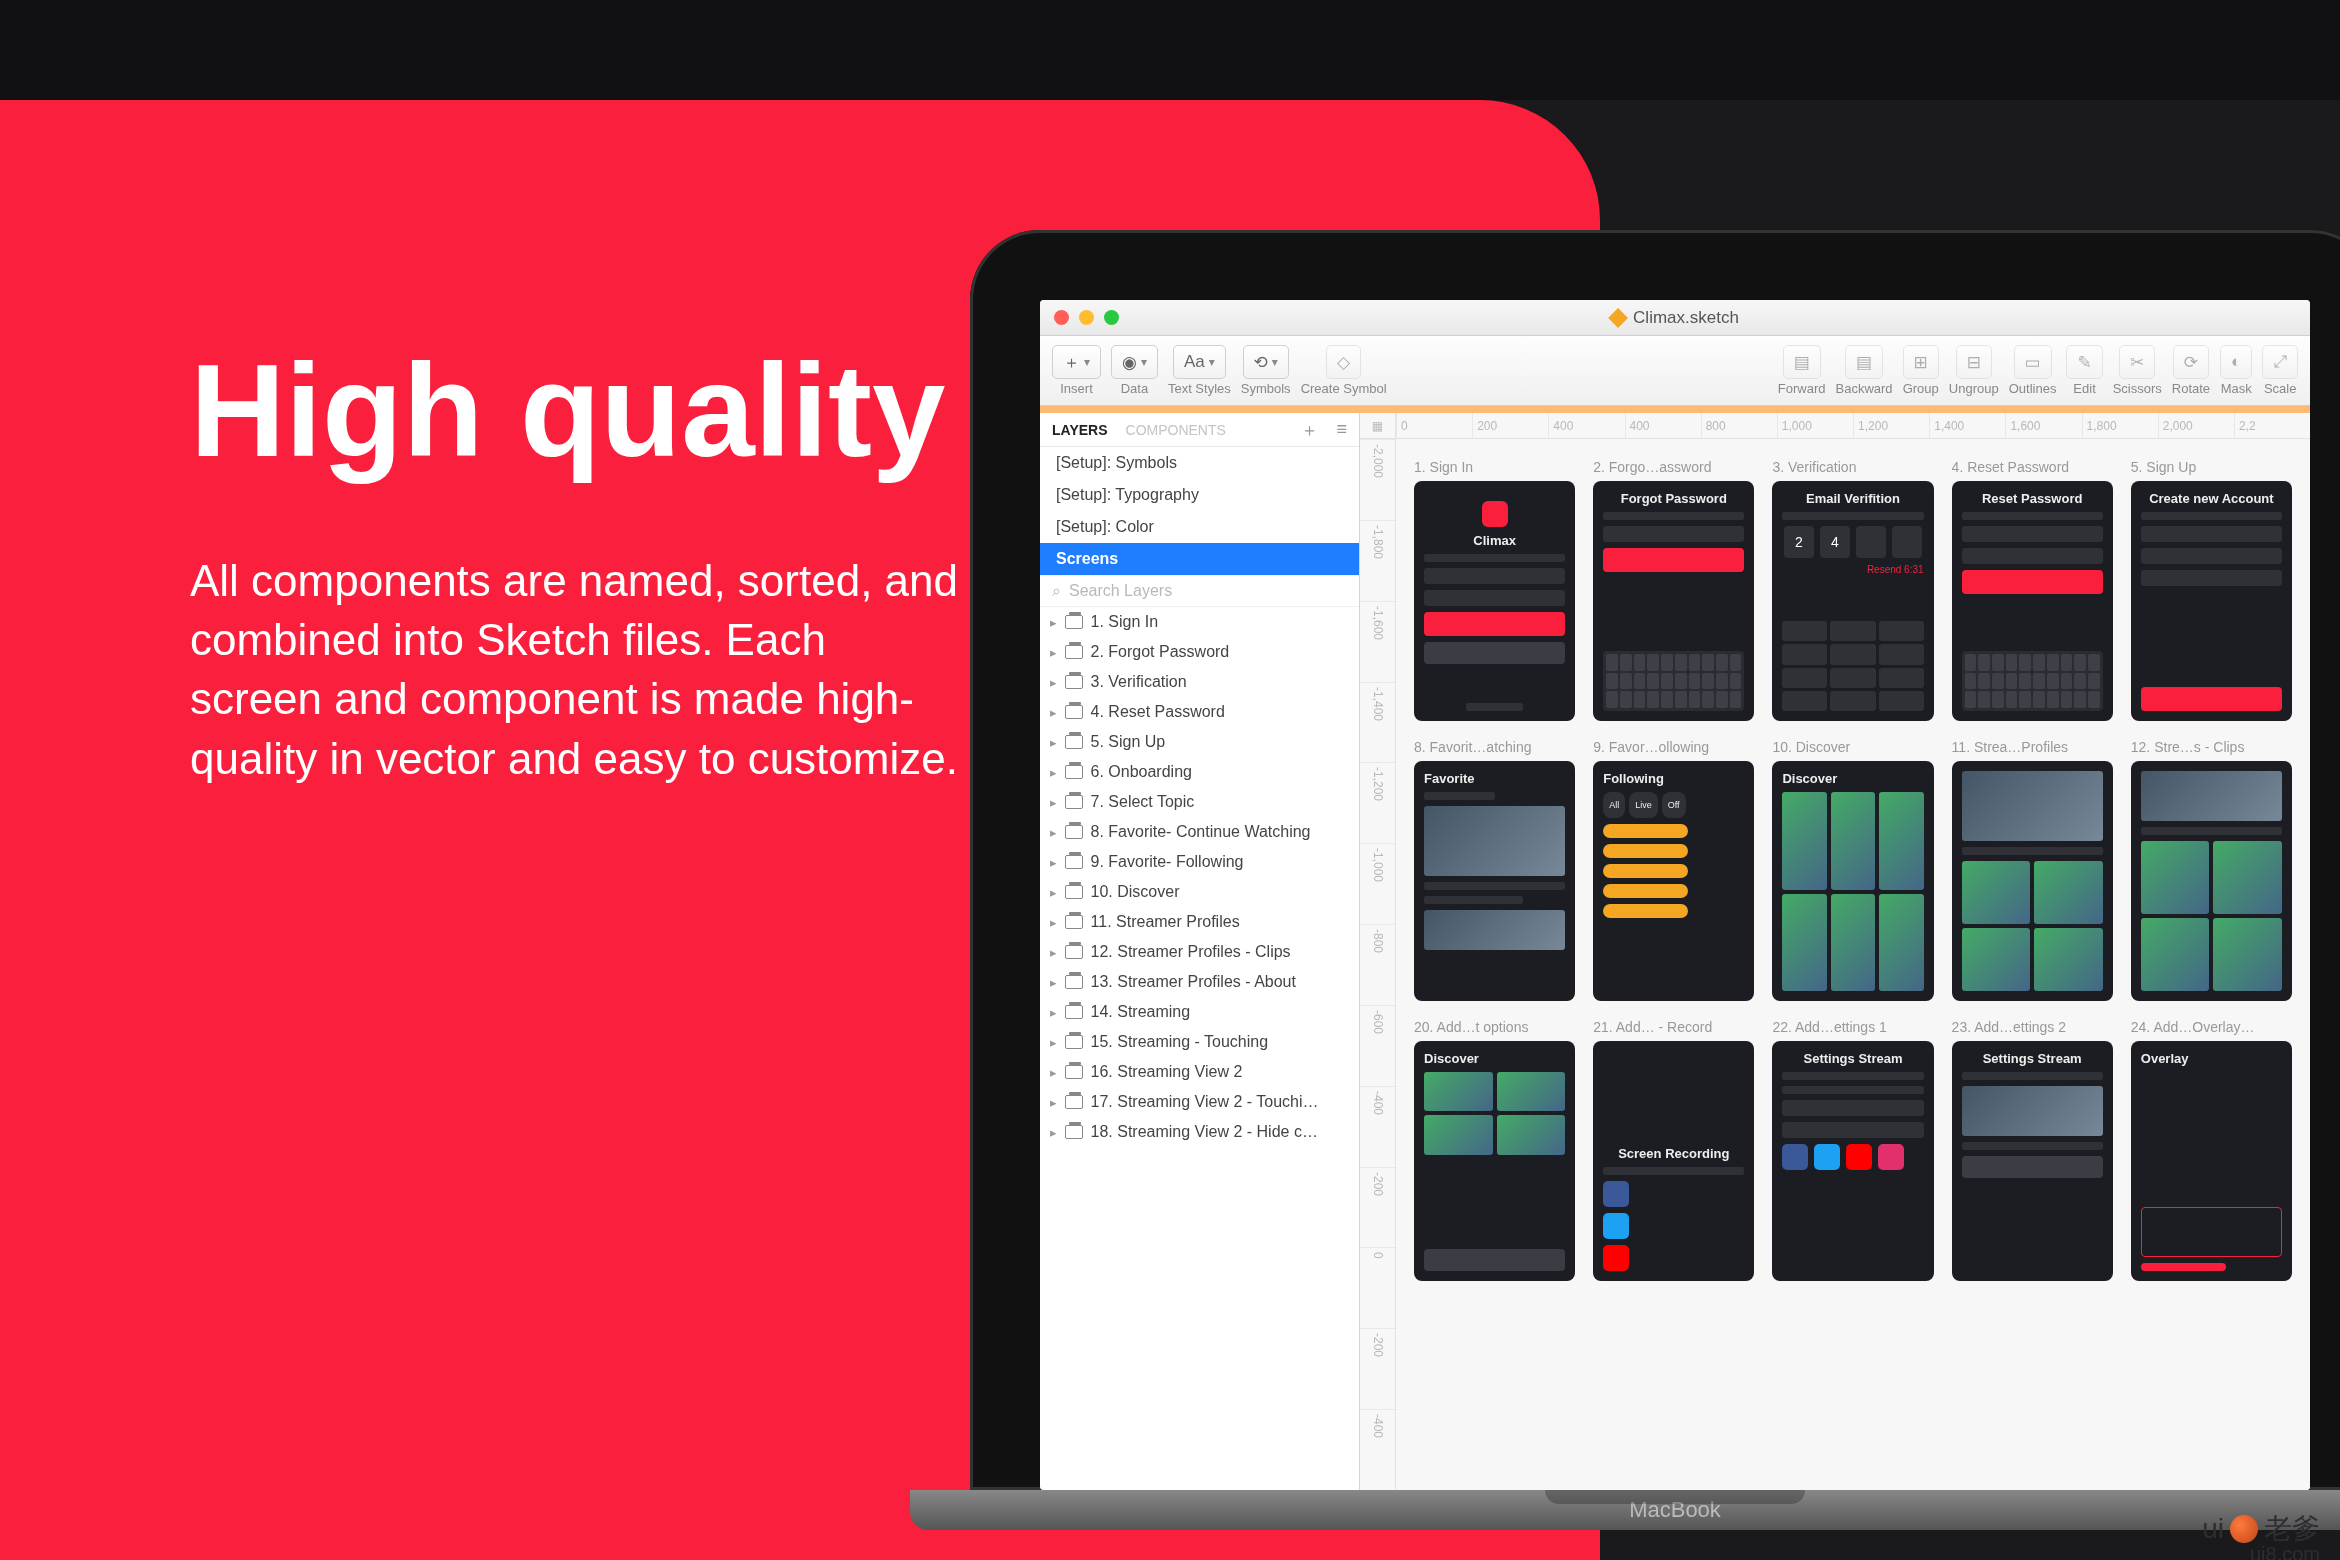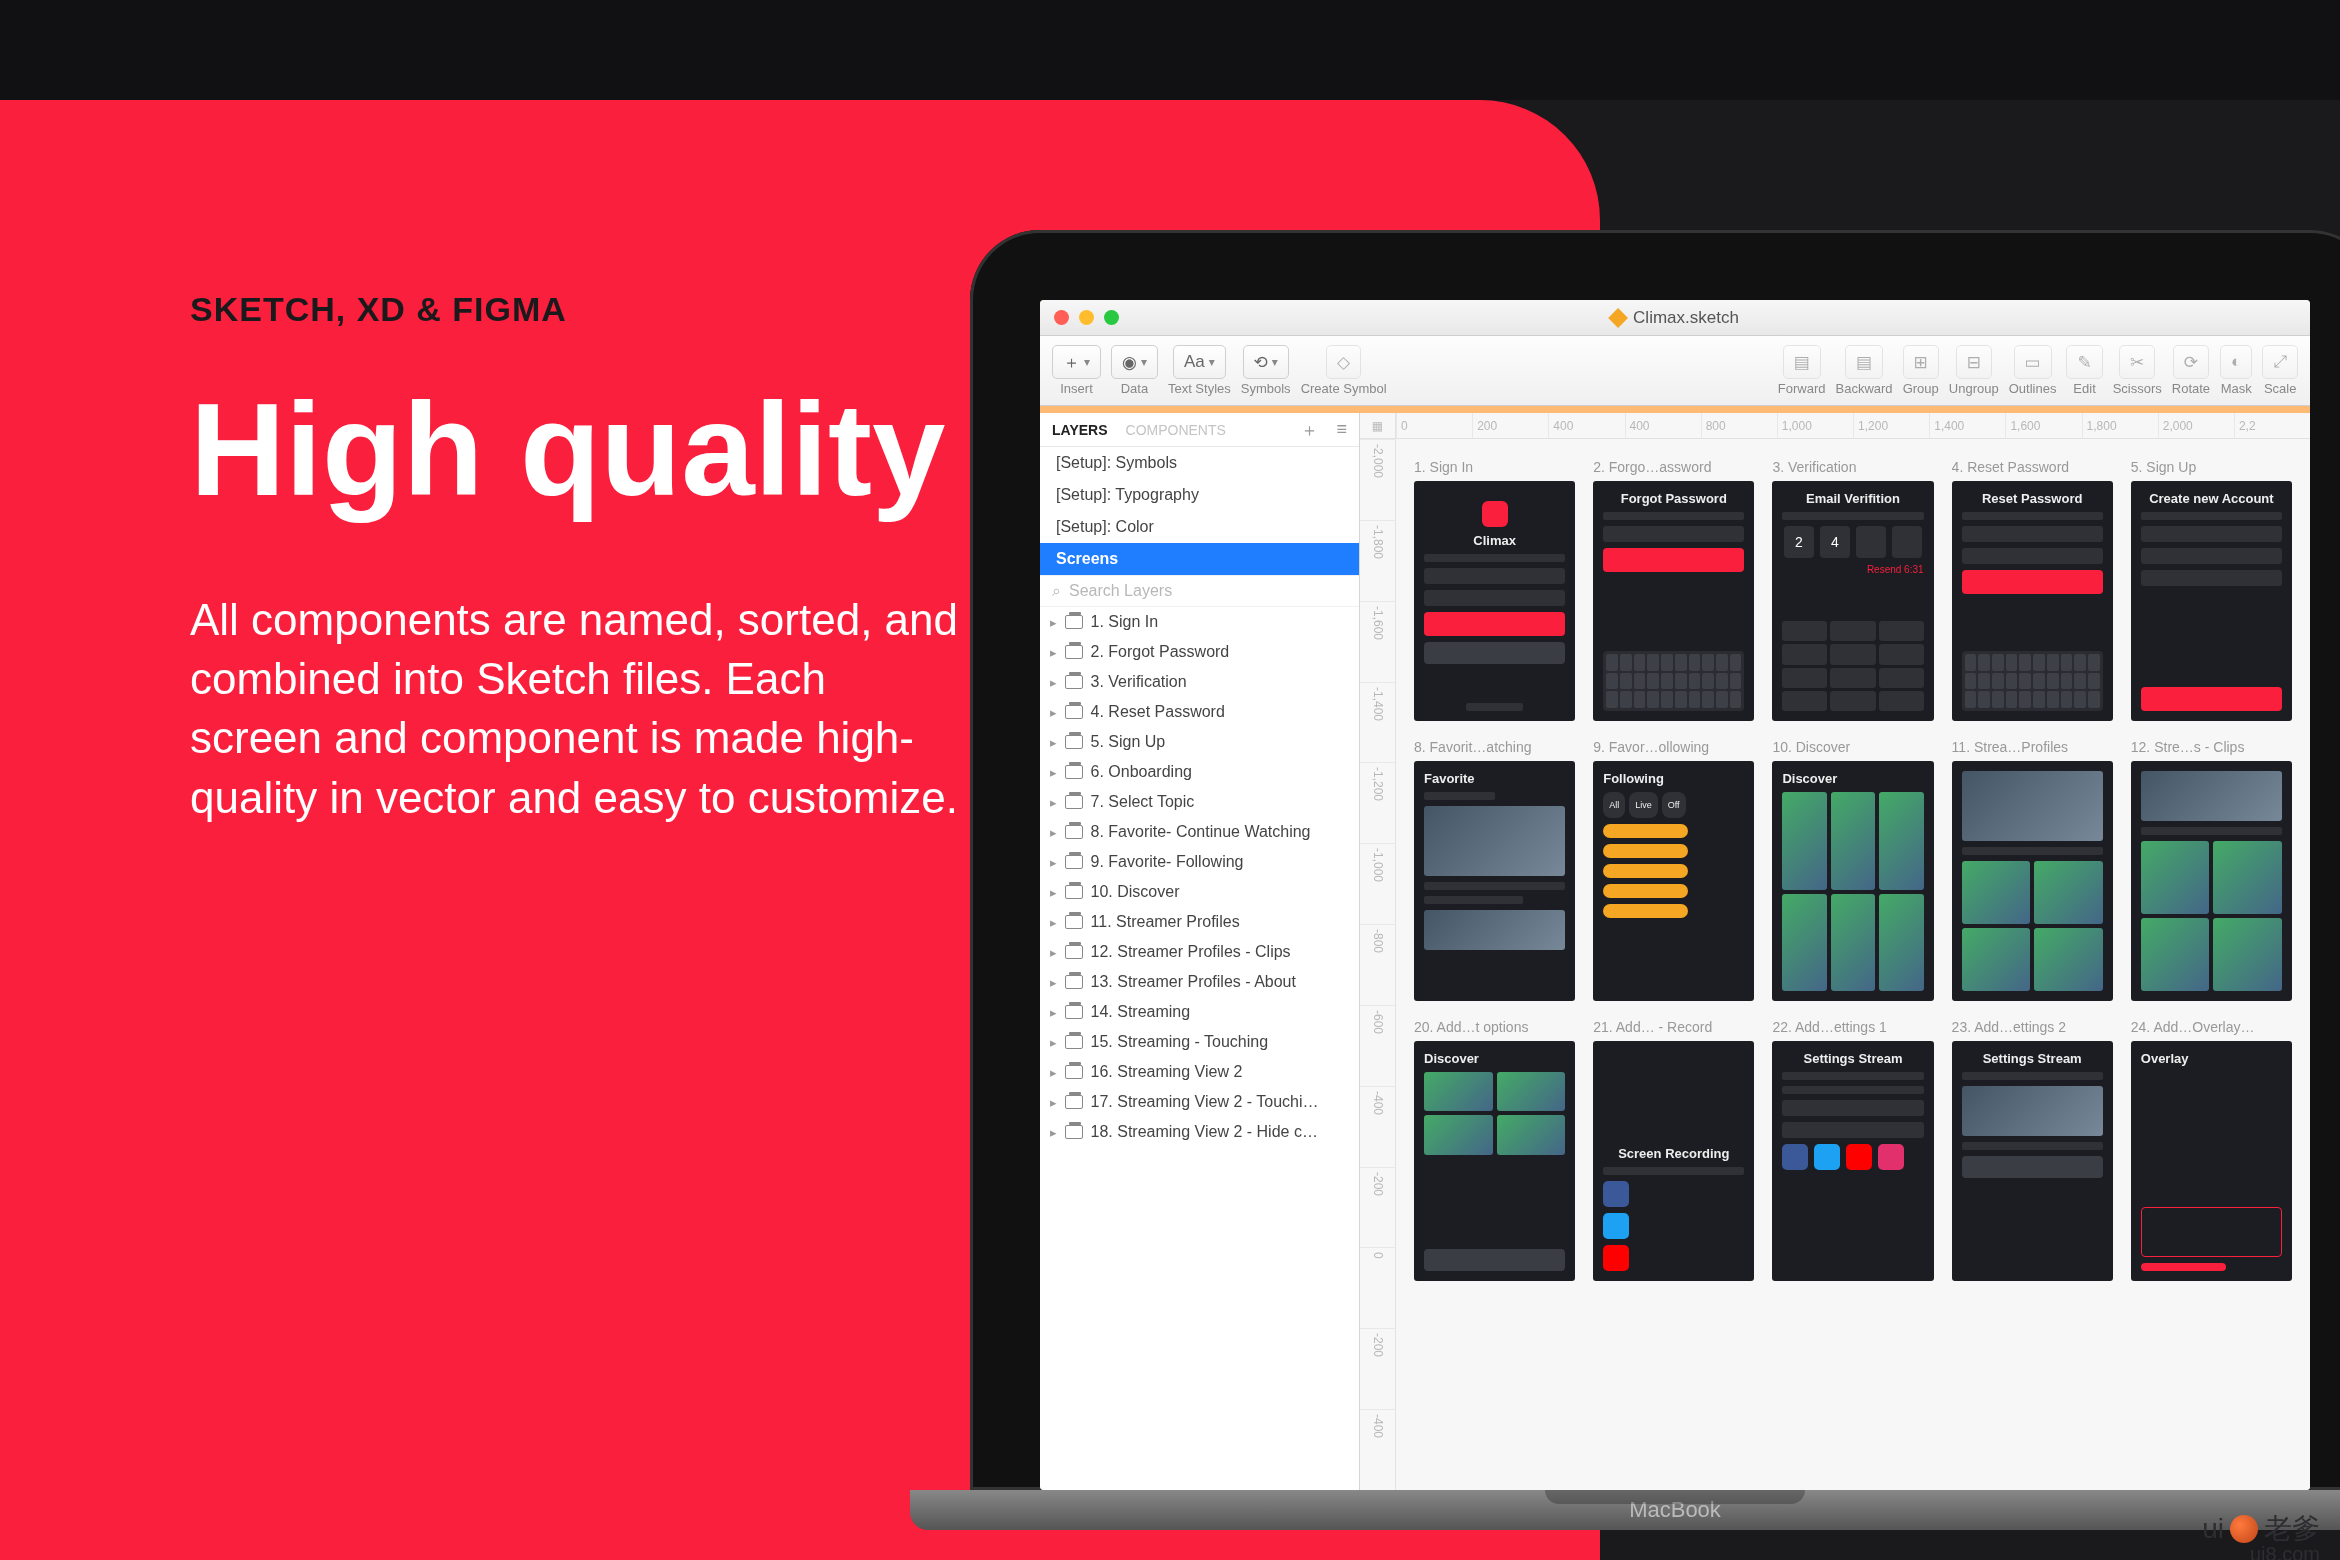--- a/index.html
+++ b/index.html
@@ -47,21 +47,21 @@
   .ruler-top-row { display: flex; }
   .ruler-top { flex: 1; height: 26px; background: #f7f7f7; border-bottom: 1px solid #e2e2e2; display: flex; }
   .ruler-top span { flex: 1; font-size: 12px; color: #b8b8b8; border-left: 1px solid #e8e8e8; padding-left: 4px; display: flex; align-items: center; }
   .canvas-body { flex: 1; display: flex; min-height: 0; }
   .ruler-left { width: 36px; background: #f7f7f7; border-right: 1px solid #e2e2e2; display: flex; flex-direction: column; }
   .ruler-left span { flex: 1; font-size: 12px; color: #b8b8b8; border-top: 1px solid #e8e8e8; writing-mode: vertical-rl; padding-top: 4px; display: flex; align-items: center; justify-content: flex-start; }
   .canvas { flex: 1; background: #f7f7f7; padding: 20px 18px; overflow: hidden; }
   .artboard-grid { display: grid; grid-template-columns: repeat(5, 1fr); gap: 18px 18px; }
   .ab-cell { display: flex; flex-direction: column; gap: 6px; }
   .ab-title { font-size: 14px; color: #999; white-space: nowrap; overflow: hidden; text-overflow: ellipsis; }
-  .ab { width: 100%; height: 240px; background: #1b1d22; border-radius: 3px; padding: 10px; display: flex; flex-direction: column; gap: 6px; color: #eee; font-size: 10px; }
+  .ab { width: 100%; height: 240px; background: #1b1d22; border-radius: 8px; padding: 10px; display: flex; flex-direction: column; gap: 6px; color: #eee; font-size: 10px; }
   .ab .logo { width: 26px; height: 26px; background: #fa1f3c; border-radius: 6px; align-self: center; margin-top: 10px; }
   .ab .title-s { font-size: 13px; font-weight: 700; align-self: center; }
   .ab .field { height: 16px; background: #2f3136; border-radius: 3px; }
   .ab .prim { height: 24px; background: #fa1f3c; border-radius: 4px; }
   .ab .sec { height: 22px; background: #3a3d44; border-radius: 4px; }
   .ab .kbd { height: 60px; background: #2a2c31; border-radius: 4px; margin-top: auto; display: grid; grid-template-columns: repeat(10,1fr); grid-template-rows: repeat(3,1fr); gap: 2px; padding: 3px; }
   .ab .kbd span { background: #3d4047; border-radius: 2px; }
   .ab .numgrid { display: grid; grid-template-columns: repeat(3,1fr); grid-template-rows: repeat(4,1fr); gap: 3px; height: 90px; margin-top: auto; }
   .ab .numgrid span { background: #2f3136; border-radius: 3px; }
   .ab .pin-row { display: flex; gap: 6px; justify-content: center; }
@@ -79,21 +79,20 @@
   .ab .sm-txt { height: 8px; background: #2f3136; border-radius: 2px; }
   .watermark { position: absolute; bottom: 12px; right: 20px; color: #2e2e32; font-size: 28px; display: flex; align-items: center; gap: 6px; }
   .watermark .dot { width: 28px; height: 28px; border-radius: 50%; background: radial-gradient(circle at 35% 35%, #ff7a3d, #c14518); }
 </style>
 </head>
 <body>
 
 <div class="top-bar"></div>
 
 <div class="red-panel">
-  <div class="kicker">SKETCH, XD &amp; FIGMA</div>
   <div class="headline">
     <div>High quality</div>
   </div>
   <div class="body-copy">All components are named, sorted, and combined into Sketch files. Each screen and component is made high-quality in vector and easy to customize.</div>
 </div>
 
 <div class="macbook">
   <div class="bezel">
     <div class="screen">
 

